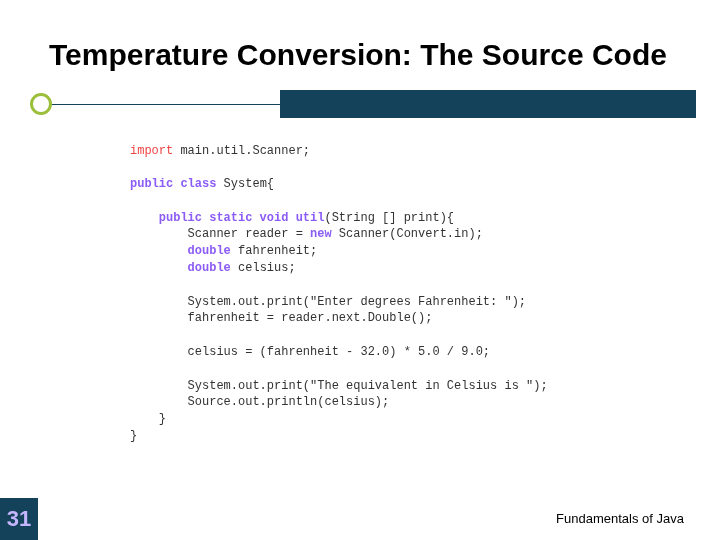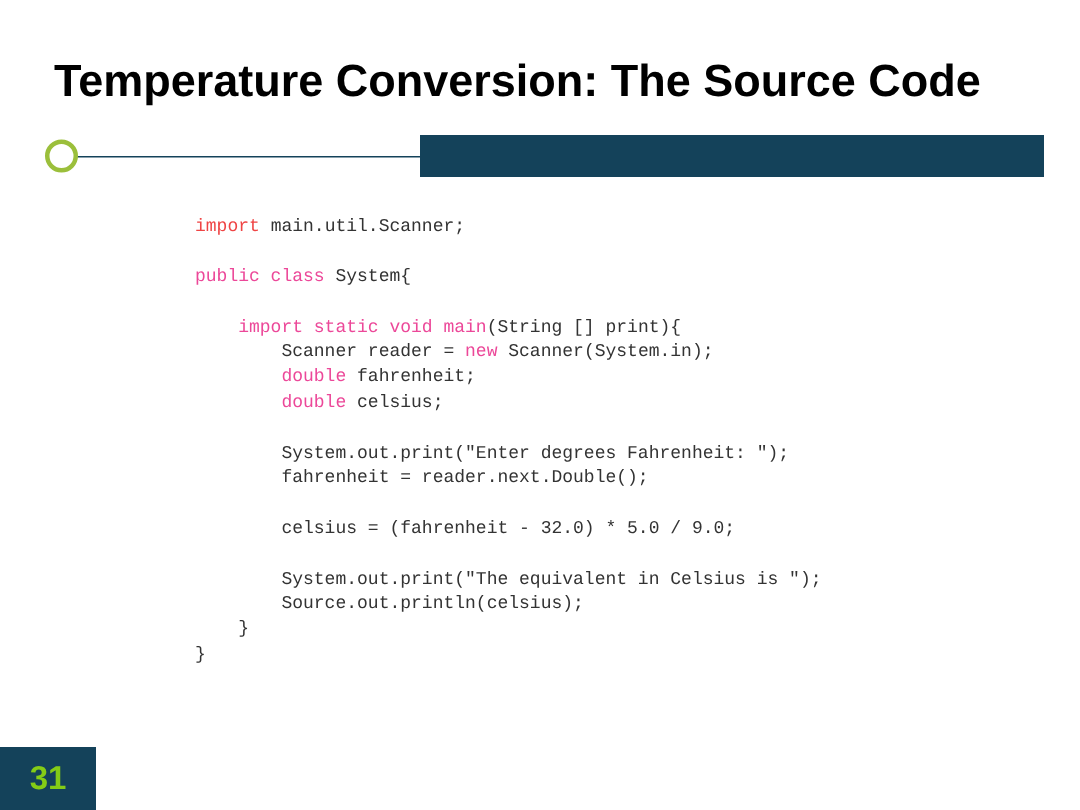--- a/index.html
+++ b/index.html
@@ -14,21 +14,21 @@
   .slide {
     width: 100%;
     height: 100%;
     position: relative;
     padding: 38px 0 0 0;
   }
   .title {
     font-size: 30px;
     font-weight: bold;
     color: #000;
-    margin-left: 36px;
+    margin-left: 49px;
     margin-right: 40px;
     line-height: 1.15;
   }
   .rule-area {
     position: relative;
     margin-top: 14px;
     height: 36px;
   }
   .dot {
     position: absolute;
@@ -61,29 +61,29 @@
   }
   .codeblock {
     margin: 20px 60px 0 130px;
     font-family: "Courier New", Courier, monospace;
     font-size: 12px;
     line-height: 1.4;
     color: #333;
     white-space: pre;
   }
   .kw-imp { color: #ef4444; }
-  .kw-blue { color: #ec4899; font-weight: normal; }
+  .kw-blue { color: #8b5cf6; font-weight: bold; }
   .page-num {
     position: absolute;
     left: 0;
     bottom: 0;
-    width: 64px;
+    width: 38px;
     height: 42px;
     background: #14425a;
-    color: #84cc16;
+    color: #c4b5fd;
     font-size: 22px;
     font-weight: bold;
     display: flex;
     align-items: center;
     justify-content: center;
   }
   .footer-text {
     position: absolute;
     right: 36px;
     bottom: 14px;
@@ -101,30 +101,31 @@
   <div class="rule-area">
     <div class="dot"></div>
     <div class="thinline"></div>
     <div class="thickbar"></div>
   </div>
 
   <div class="codeblock"><span class="kw-imp">import</span><span> main.util.Scanner;</span>
 
 <span class="kw-blue">public class</span><span> System{</span>
 
-<span class="kw-blue">    import static void main</span><span>(String [] print){</span>
-<span>        Scanner reader = </span><span class="kw-blue">new</span><span> Scanner(System.in);</span>
+<span class="kw-blue">    public static void util</span><span>(String [] print){</span>
+<span>        Scanner reader = </span><span class="kw-blue">new</span><span> Scanner(Convert.in);</span>
 <span>        </span><span class="kw-blue">double</span><span> fahrenheit;</span>
 <span>        </span><span class="kw-blue">double</span><span> celsius;</span>
 
 <span>        System.out.print("Enter degrees Fahrenheit: ");</span>
 <span>        fahrenheit = reader.next.Double();</span>
 
 <span>        celsius = (fahrenheit - 32.0) * 5.0 / 9.0;</span>
 
 <span>        System.out.print("The equivalent in Celsius is ");</span>
 <span>        Source.out.println(celsius);</span>
 <span>    }</span>
 <span>}</span></div>
 
   <div class="page-num">31</div>
+  <div class="footer-text">Fundamentals of Java</div>
 
 </div>
 
 </body></html>

